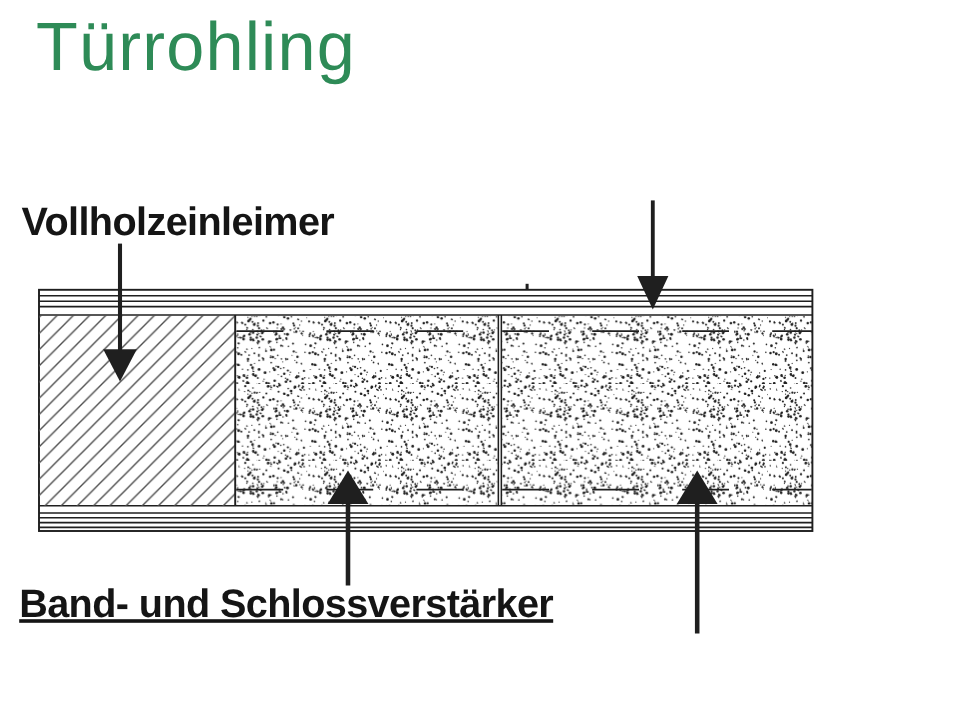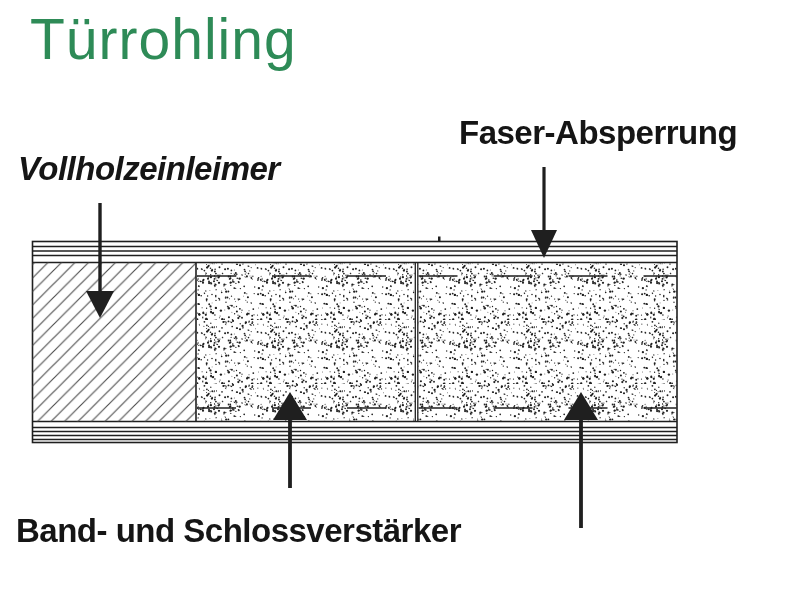--- a/index.html
+++ b/index.html
@@ -17,23 +17,23 @@
     position:absolute;left:30px;top:8px;
     font-size:57px;font-weight:400;letter-spacing:1px;line-height:1.1;
     color:var(--accent);white-space:nowrap;
   }
   .diagram{position:absolute;left:0;top:0;width:800px;height:600px;}
   svg.drawing{position:absolute;left:0;top:0;}
   .lbl{
     position:absolute;font-size:33px;font-weight:700;line-height:1.05;
     color:var(--label);white-space:nowrap;letter-spacing:-0.5px;
   }
-  .lbl-vollholz{left:18px;top:152px;font-style:italic;}
+  .lbl-vollholz{left:18px;top:168px;}
   .lbl-faser{left:459px;top:116px;}
-  .lbl-band{left:16px;top:514px;}
+  .lbl-band{left:16px;top:486px;text-decoration:underline;}
   .lbl-roehren{left:457px;top:524px;}
   .ln{stroke:var(--line);fill:none;}
   .arrfill{fill:var(--line);stroke:none;}
   .hln{stroke:var(--hatch);stroke-width:1.15;fill:none;}
   .dot{fill:var(--line);}
 </style>
 </head>
 <body>
 
 <div class="page">
@@ -350,16 +350,15 @@
         <line class="ln" stroke-width="3.8" x1="290" y1="488" x2="290" y2="416"></line>
         <polygon class="arrfill" points="273,420 307,420 290,392"></polygon>
       </g>
       <g>
         <line class="ln" stroke-width="3.8" x1="581" y1="528" x2="581" y2="416"></line>
         <polygon class="arrfill" points="564,420 598,420 581,392"></polygon>
       </g>
     </svg>
 
     <div class="lbl lbl-vollholz">Vollholzeinleimer</div>
-    <div class="lbl lbl-faser">Faser-Absperrung</div>
     <div class="lbl lbl-band">Band- und Schlossverstärker</div>
   </div>
 </div>
 
 </body></html>

